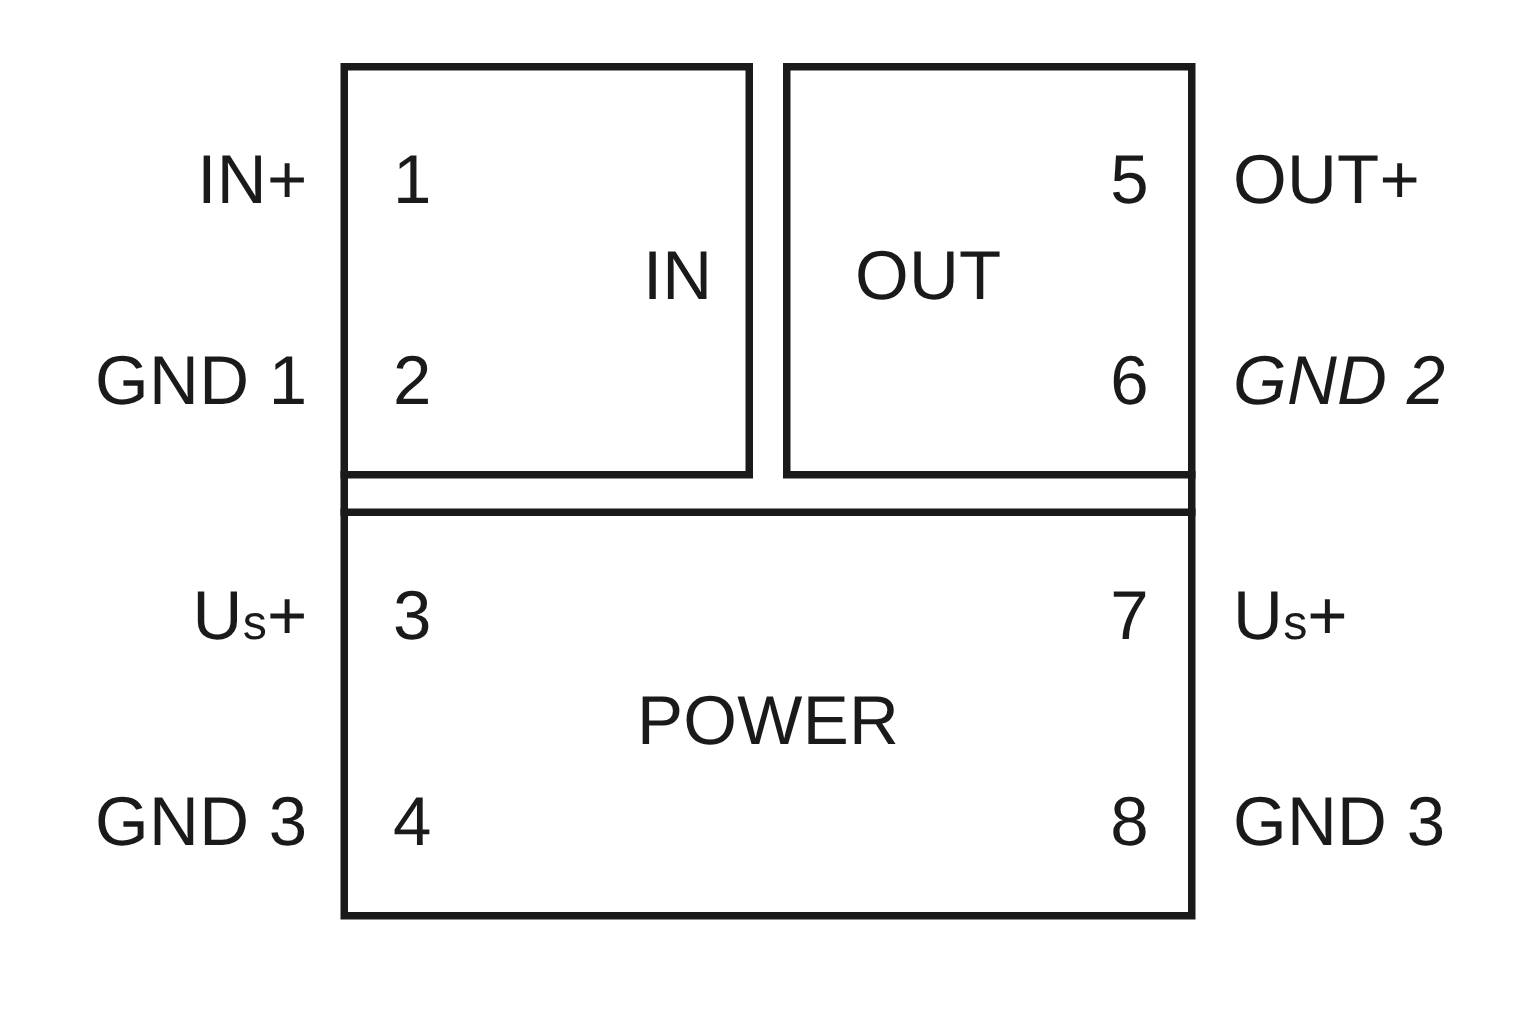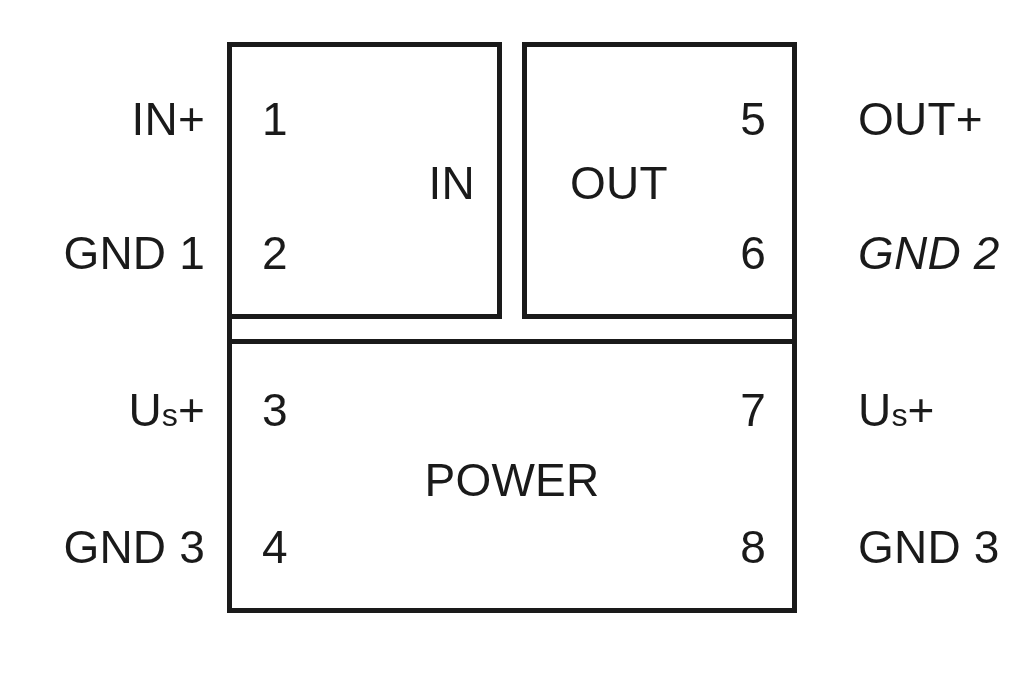--- a/index.html
+++ b/index.html
@@ -51,21 +51,21 @@
     font-weight: 400;
     letter-spacing: 0.2px;
     white-space: nowrap;
     color: #1a1a1a;
   }
   .ext-left {                 
     right: 819px;             
     text-align: right;
   }
   .ext-right {                
-    left: 858px;
+    left: 822px;
     text-align: right;
   }
   .pin-left {                 
     left: 262px;
   }
   .pin-right {                
     right: 258px;             
     text-align: right;
   }
   .blk-label {

